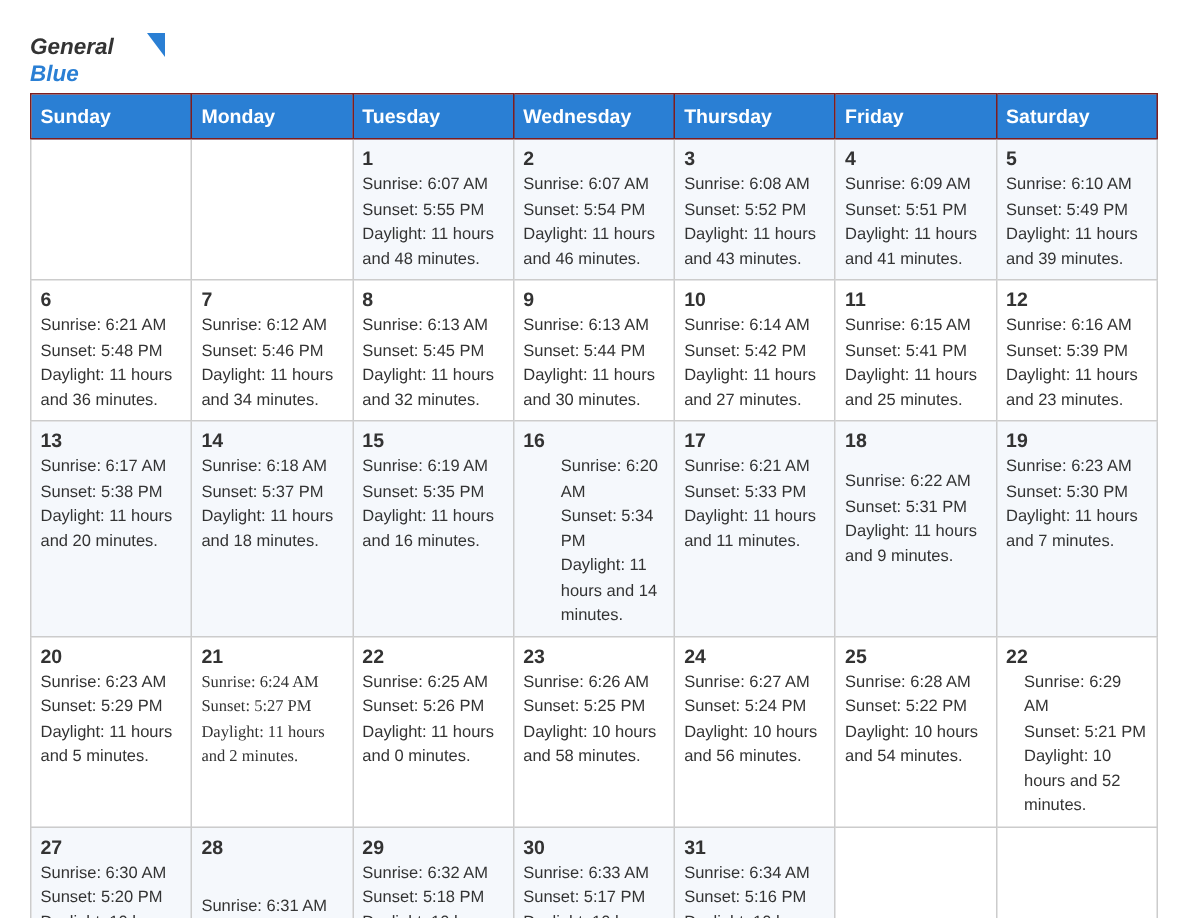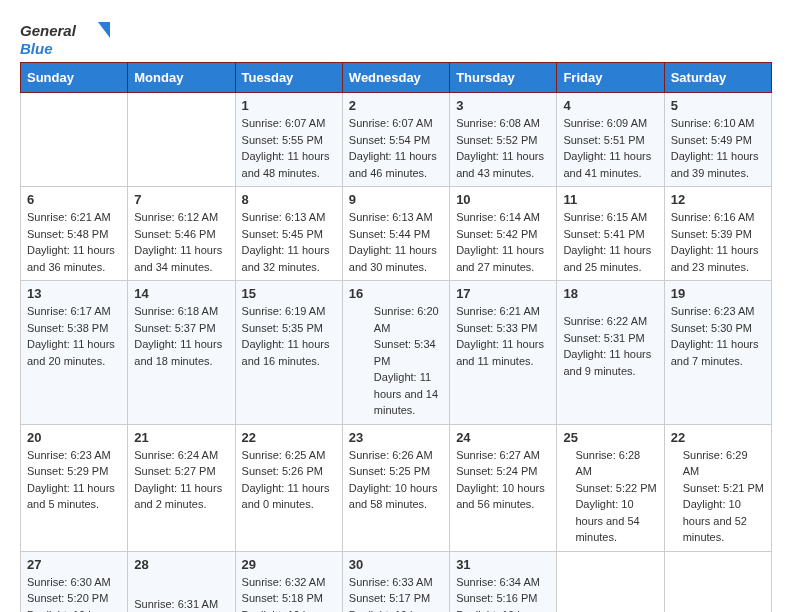--- a/index.html
+++ b/index.html
@@ -230,21 +230,21 @@
       </tr>
       <tr>
         <td>
           <span class="day-number">20</span>
           <div class="day-info" style="white-space: pre-line;">Sunrise: 6:23 AM
 Sunset: 5:29 PM
 Daylight: 11 hours and 5 minutes.</div>
         </td>
         <td>
           <span class="day-number">21</span>
-          <div class="day-info" style="white-space: pre-line;">Sunrise: 6:24 AM
+          <div class="day-info" style="white-space: pre-line; font-family: Liberation Serif, serif;">Sunrise: 6:24 AM
 Sunset: 5:27 PM
 Daylight: 11 hours and 2 minutes.</div>
         </td>
         <td>
           <span class="day-number">22</span>
           <div class="day-info" style="white-space: pre-line;">Sunrise: 6:25 AM
 Sunset: 5:26 PM
 Daylight: 11 hours and 0 minutes.</div>
         </td>
         <td>
@@ -254,21 +254,21 @@
 Daylight: 10 hours and 58 minutes.</div>
         </td>
         <td>
           <span class="day-number">24</span>
           <div class="day-info" style="white-space: pre-line;">Sunrise: 6:27 AM
 Sunset: 5:24 PM
 Daylight: 10 hours and 56 minutes.</div>
         </td>
         <td>
           <span class="day-number">25</span>
-          <div class="day-info" style="white-space: pre-line; margin-left: 12px;">Sunrise: 6:28 AM
+          <div class="day-info" style="white-space: pre-line;">Sunrise: 6:28 AM
 Sunset: 5:22 PM
 Daylight: 10 hours and 54 minutes.</div>
         </td>
         <td>
           <span class="day-number">22</span>
           <div class="day-info" style="white-space: pre-line; margin-left: 12px;">Sunrise: 6:29 AM
 Sunset: 5:21 PM
 Daylight: 10 hours and 52 minutes.</div>
         </td>
       </tr>

